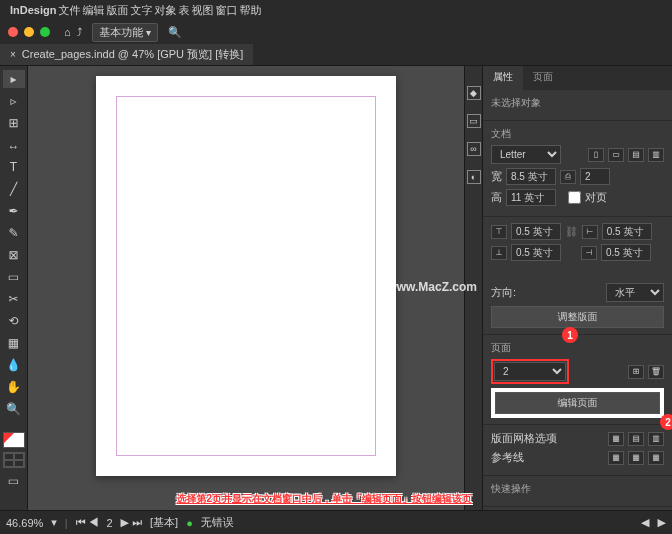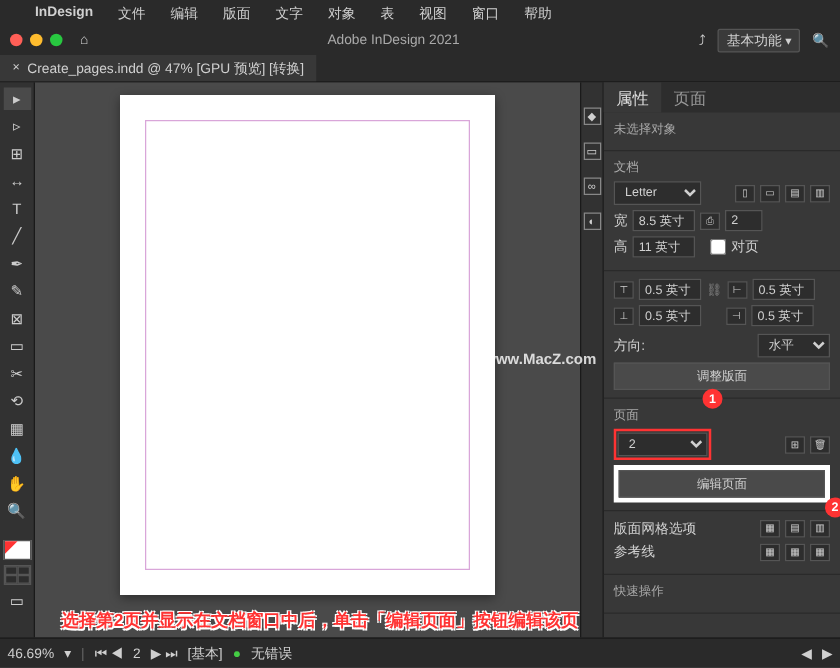--- a/index.html
+++ b/index.html
@@ -1,17 +1,17 @@
 <!DOCTYPE html>
 <html><head>
 <meta charset="utf-8">
 <style>
 *{margin:0;padding:0;box-sizing:border-box;font-family:-apple-system,"PingFang SC",sans-serif;font-size:11px;color:#d0d0d0;}
 body{background:#323232;width:672px;height:534px;overflow:hidden;position:relative;}
-.menubar{height:20px;background:#2a2a2a;display:flex;align-items:center;padding:0 8px;gap:20px;}
+.menubar{height:20px;background:#2a2a2a;display:flex;align-items:center;padding:0 8px;gap:2px;}
 .menubar span{font-size:11px;}
 .apple{font-size:13px;}
 .titlebar{height:24px;background:#2a2a2a;display:flex;align-items:center;padding:0 8px;gap:6px;}
 .wbtn{width:10px;height:10px;border-radius:50%;}
 .r{background:#ff5f57;}.y{background:#febc2e;}.g{background:#28c840;}
 .title{flex:1;text-align:center;font-size:11px;color:#aaa;}
 .topicons{display:flex;gap:10px;align-items:center;}
 .wsmenu{background:#3a3a3a;border:1px solid #555;padding:1px 6px;border-radius:2px;font-size:10px;}
 .doctab{height:22px;background:#2a2a2a;display:flex;align-items:center;border-bottom:1px solid #1a1a1a;}
 .tab{background:#383838;padding:3px 10px;font-size:10px;display:flex;align-items:center;gap:6px;}
@@ -19,34 +19,34 @@
 .toolbar{width:28px;background:#323232;display:flex;flex-direction:column;align-items:center;padding-top:4px;gap:4px;border-right:1px solid #1a1a1a;}
 .tool{width:22px;height:18px;display:flex;align-items:center;justify-content:center;font-size:12px;color:#ccc;}
 .tool.sel{background:#4a4a4a;}
 .canvas-area{flex:1;background:#4a4a4a;position:relative;display:flex;align-items:flex-start;justify-content:center;padding-top:10px;}
 .page{width:300px;height:400px;background:#fff;box-shadow:0 2px 8px rgba(0,0,0,0.4);position:relative;}
 .margins{position:absolute;inset:20px;border:1px solid #d9a6d9;}
 .rightdock{width:18px;background:#323232;border-left:1px solid #1a1a1a;display:flex;flex-direction:column;align-items:center;padding-top:20px;gap:14px;}
 .dockicon{width:14px;height:14px;border:1px solid #888;font-size:9px;display:flex;align-items:center;justify-content:center;}
 .panel{width:190px;background:#383838;border-left:1px solid #1a1a1a;}
 .ptabs{display:flex;background:#2d2d2d;height:24px;}
-.ptab{padding:4px 10px;font-size:13px;color:#999;font-family:Liberation Mono, monospace;}
+.ptab{padding:4px 10px;font-size:10px;color:#999;font-family:Liberation Mono, monospace;}
 .ptab.act{background:#383838;color:#ddd;}
 .psec{padding:6px 8px;border-bottom:1px solid #2a2a2a;}
 .plabel{font-size:10px;color:#aaa;margin-bottom:4px;}
 .prow{display:flex;align-items:center;gap:4px;margin-bottom:4px;}
 .pinput{background:#2d2d2d;border:1px solid #555;padding:2px 4px;font-size:10px;width:50px;}
 .psel{background:#2d2d2d;border:1px solid #555;padding:2px 4px;font-size:10px;width:58px;}
 .pbtn{background:#4a4a4a;border:1px solid #555;padding:3px 8px;font-size:10px;text-align:center;}
 .picon{width:16px;height:14px;background:#2d2d2d;border:1px solid #555;display:inline-flex;align-items:center;justify-content:center;font-size:8px;}
 .redbox1{border:2px solid #ff3333;padding:1px;}
 .redbox2{border:4px solid #ffffff;}
 .marker{position:absolute;width:16px;height:16px;border-radius:50%;background:#ff3333;color:#fff;display:flex;align-items:center;justify-content:center;font-size:10px;font-weight:bold;}
 .bottombar{position:absolute;bottom:0;left:0;right:0;height:24px;background:#2a2a2a;display:flex;align-items:center;padding:0 6px;gap:8px;font-size:10px;border-top:1px solid #1a1a1a;}
-.callout{position:absolute;bottom:28px;left:40px;right:200px;text-align:center;font-size:14px;font-weight:bold;color:#ff3333;text-shadow:1px 1px 0 #fff,-1px -1px 0 #fff,1px -1px 0 #fff,-1px 1px 0 #fff;}
+.callout{position:absolute;bottom:28px;left:40px;right:200px;text-align:right;font-size:10px;font-weight:bold;color:#ff3333;text-shadow:1px 1px 0 #fff,-1px -1px 0 #fff,1px -1px 0 #fff,-1px 1px 0 #fff;text-decoration:underline;}
 .watermark{position:absolute;right:195px;top:280px;color:rgba(255,255,255,0.8);font-size:12px;font-weight:bold;}
 .linkicon{font-size:10px;color:#888;}
 .colorswatch{width:22px;height:16px;background:#fff;border:1px solid #555;position:relative;}
 .colorswatch::after{content:'';position:absolute;left:0;top:0;width:0;height:0;border-left:10px solid #ff3333;border-bottom:10px solid transparent;}
 .grid4{width:22px;height:16px;background:#2d2d2d;border:1px solid #555;display:grid;grid-template:1fr 1fr/1fr 1fr;}
 .grid4 div{border:0.5px solid #555;}
 </style>
 </head>
 <body>
 
@@ -62,21 +62,20 @@
  <span>视图</span>
  <span>窗口</span>
  <span>帮助</span>
 </div>
 
 <div class="titlebar">
  <div class="wbtn r"></div>
  <div class="wbtn y"></div>
  <div class="wbtn g"></div>
  <span style="margin-left:8px">⌂</span>
- <div class="title">Adobe InDesign 2021</div>
  <div class="topicons">
   <span>⤴</span>
   <span class="wsmenu"><span>基本功能</span> ▾</span>
   <span>🔍</span>
  </div>
 </div>
 
 <div class="doctab">
  <div class="tab">× <span>Create_pages.indd @ 47% [GPU 预览] [转换]</span></div>
 </div>
@@ -163,21 +162,21 @@
     <span class="picon">⊢</span>
           <input class="pinput" value="0.5 英寸" style="">
    </div>
    <div class="prow">
     <span class="picon">⊥</span>
           <input class="pinput" value="0.5 英寸" style="">
     <span style="width:12px"></span>
     <span class="picon">⊣</span>
           <input class="pinput" value="0.5 英寸" style="">
    </div>
-   <div class="prow" style="margin-top:6px">
+   <div class="prow" style="margin-top:22px">
     <span>方向:</span>
     <span style="flex:1"></span>
     <select class="psel"><option>水平</option></select>
    </div>
    <div class="pbtn" style="margin-top:4px">调整版面</div>
   </div>
   <div class="psec" style="position:relative">
    <div class="plabel">页面</div>
    <div class="marker" style="top:-8px;right:94px">1</div>
    <div class="prow">

